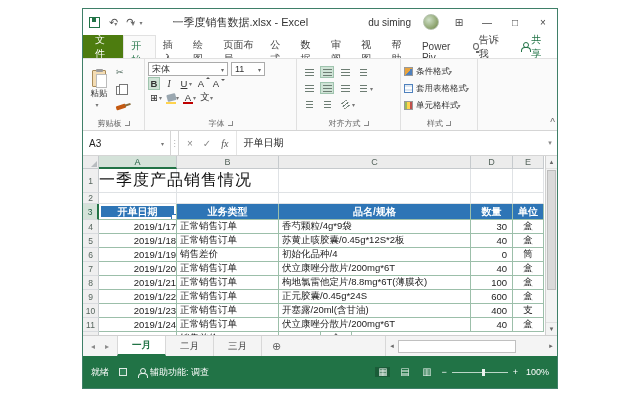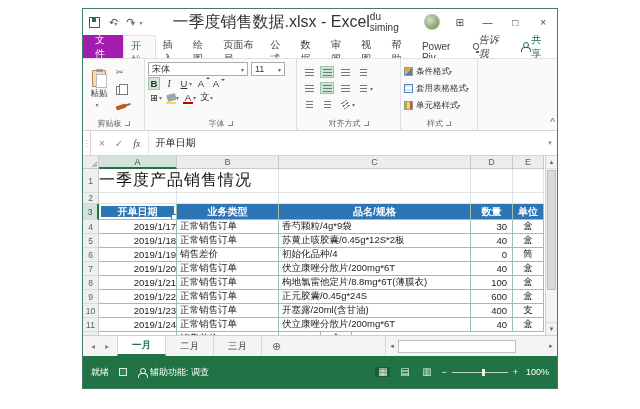--- a/index.html
+++ b/index.html
@@ -10,32 +10,32 @@
             border:1px solid #3f7f68; background:#fff; display:flex; flex-direction:column;
             font-size:10px; color:#333; }
 
   
   .titlebar { height:26px; display:flex; align-items:center; background:#fff; padding:0 6px; flex:none; }
   .qat { display:flex; align-items:center; gap:9px; color:#555; }
   .save-icon { width:11px; height:11px; border:1.5px solid #217346; position:relative; display:inline-block; }
   .save-icon::before { content:""; position:absolute; left:2px; top:0; width:4px; height:4px; background:#217346; }
   .qat .glyph { font-size:11px; line-height:1; }
   .mini-caret { font-size:6px; color:#777; margin-left:-4px; }
-  .tb-title { margin-left:30px; font-size:16px; color:#333; white-space:nowrap; }
+  .tb-title { margin-left:30px; font-size:11px; color:#333; white-space:nowrap; }
   .tb-right { margin-left:auto; display:flex; align-items:center; gap:12px; }
   .tb-user { font-size:10px; color:#333; }
   .avatar { width:16px; height:16px; border-radius:50%; background:radial-gradient(circle at 35% 35%, #cfe0c8, #8aa06a 70%, #5f7850); border:1px solid #b5c2ae; }
   .winbtn { font-size:10px; color:#444; width:16px; text-align:center; }
 
   
   .ribbontabs { height:23px; display:flex; align-items:stretch; background:#fff; flex:none; font-size:10px; }
-  .filetab { background:#a21caf; color:#fff; padding:0 12px; display:flex; align-items:center; }
+  .filetab { background:#4d7c0f; color:#fff; padding:0 12px; display:flex; align-items:center; }
   .rtab { padding:17px 7px; display:flex; align-items:center; color:#3f3f3f; }
   .rtab.active { color:#217346; background:#fafafa; border:1px solid #e1e1e1; border-bottom:none; }
-  .tellme { display:flex; align-items:center; gap:0; padding:0 7px; color:#3f3f3f;font-style:italic; }
+  .tellme { display:flex; align-items:center; gap:0; padding:0 7px; color:#3f3f3f; }
   .bulb-icon { width:7px; height:7px; border:1px solid #666; border-radius:50%; position:relative; }
   .bulb-icon::after { content:""; position:absolute; left:2px; top:7px; width:3px; height:2px; background:#666; }
   .share { margin-left:auto; display:flex; align-items:center; gap:4px; padding:0 10px; color:#217346; }
   .person-icon { width:9px; height:9px; position:relative; }
   .person-icon::before { content:""; position:absolute; left:2.5px; top:0; width:4px; height:4px; border:1px solid #217346; border-radius:50%; }
   .person-icon::after { content:""; position:absolute; left:0.5px; top:5px; width:8px; height:4px; border:1px solid #217346; border-bottom:none; border-radius:4px 4px 0 0; }
 
   
   .ribbon { height:73px; background:#fafafa; border-top:1px solid #e1e1e1; border-bottom:1px solid #d5d5d5;
             display:flex; flex:none; }
@@ -61,21 +61,21 @@
   .copy-icon { width:7px; height:9px; border:1px solid #777; background:#fff; position:relative; }
   .copy-icon::after { content:""; position:absolute; left:2px; top:-3px; width:7px; height:9px; border:1px solid #777; background:#fff; }
   .brush-icon { width:10px; height:4px; background:#c45911; border-radius:1px; transform:rotate(-18deg); position:relative; }
   .brush-icon::after { content:""; position:absolute; right:-5px; top:1px; width:6px; height:2px; background:#8a6d3b; }
 
   .font-body { flex-direction:column; gap:1px; padding-top:1px; }
   .font-row { display:flex; align-items:center; gap:3px; }
   .combo { border:1px solid #ababab; background:#fff; height:14px; display:flex; align-items:center;
            justify-content:space-between; padding:0 3px; font-size:9px; color:#333; }
   .combo .cr { font-size:6px; color:#666; margin-left:3px; }
-  .fname { width:100px; }
+  .fname { width:80px; }
   .fsize { width:34px; }
   .fbtn { min-width:12px; height:13px; display:flex; align-items:center; justify-content:center;
           font-size:9.5px; color:#333; position:relative; }
   .fbtn.b { font-weight:bold; background:#cfe3d6; border:1px solid #9fc4ae; }
   .fbtn.i { font-style:italic; font-family:"Liberation Serif","DejaVu Serif",serif; }
   .fbtn.u { text-decoration:underline; }
   .colorbar { position:absolute; left:1px; right:1px; bottom:0; height:2.5px; }
   .red { background:#c00000; } .yellow { background:#ffd34d; }
   .grow-icon::after, .shrink-icon::after { content:""; position:absolute; top:0; right:-3px; border:2.5px solid transparent; }
   .grow-icon::after { border-bottom-color:#555; top:-2px; }
@@ -366,20 +366,24 @@
             <span class="launcher"></span>
           </div>
       </div>
 
       <div class="g-last">
           <span>^</span>
         </div>
     </div>
 
     <div class="formulabar">
+      <div class="namebox">
+          <span>A3</span>
+          <span class="cr mini-caret">▾</span>
+        </div>
       <div class="fb-splitter">⋮</div>
       <div class="fb-btns">
         <span>×</span>
         <span>✓</span>
         <span class="fx">fx</span>
       </div>
       <div class="fb-input">开单日期</div>
       <div class="fb-end">▾</div>
     </div>
 

